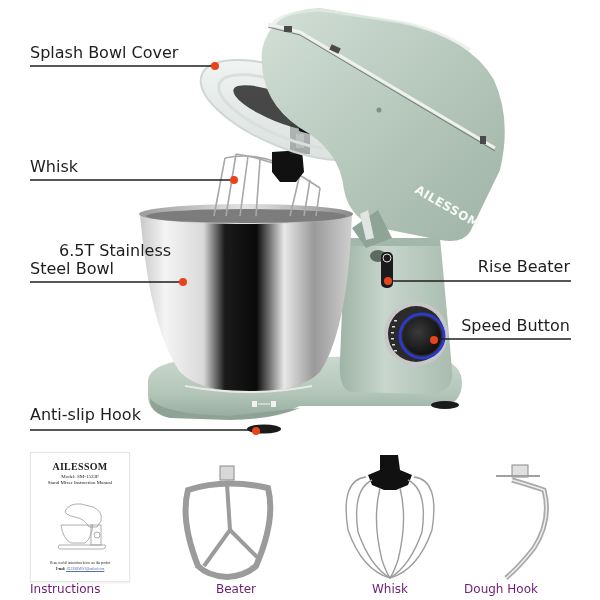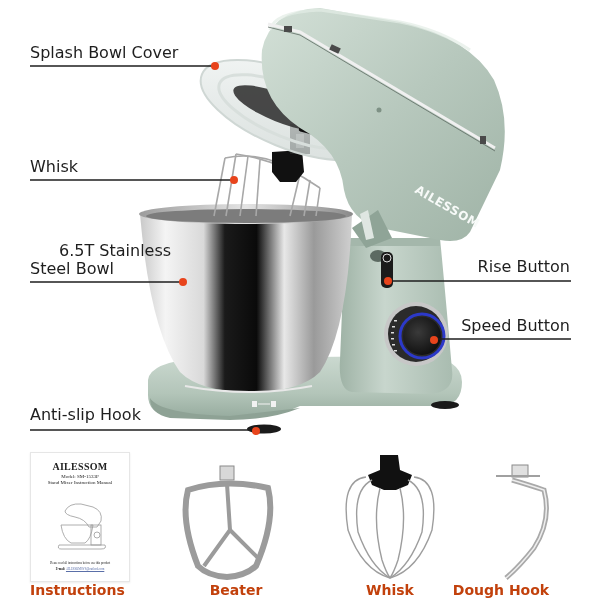--- a/index.html
+++ b/index.html
@@ -1,21 +1,21 @@
 <!DOCTYPE html>
 <html><head>
 <meta charset="utf-8">
 <style>
   html, body { margin: 0; padding: 0; background: #ffffff; }
   body { width: 600px; height: 600px; position: relative; overflow: hidden; font-family: "DejaVu Sans", "Liberation Sans", sans-serif; color: #1a1a1a; }
   .stage { position: absolute; left: 0; top: 0; width: 600px; height: 600px; }
   .product { position: absolute; left: 0; top: 0; }
   .callout-label { position: absolute; font-size: 16px; line-height: 18px; color: #1e1e1e; white-space: nowrap; }
   .callout-label.right { text-align: right; }
-  .acc-label { position: absolute; font-size: 14px; color: #c2410c; text-align: center; white-space: nowrap; font-weight: bold; }
+  .acc-label { position: absolute; font-size: 12px; color: #701a75; text-align: center; white-space: nowrap; }
   .manual { position: absolute; left: 30px; top: 452px; width: 98px; height: 128px; background: #fff; border: 1px solid #e6e6e6; box-shadow: 0 1px 2px rgba(0,0,0,0.08); font-family: "Liberation Serif", "DejaVu Serif", serif; color: #222; text-align: center; overflow: hidden; }
   .manual .brand { font-size: 10px; font-weight: bold; margin-top: 8px; letter-spacing: 0.3px; }
   .manual .model { font-size: 5px; margin-top: 2px; }
   .manual .title { font-size: 5px; margin-top: 1px; }
   .manual .note { position: absolute; left: 4px; right: 4px; top: 108px; font-size: 3px; line-height: 4px; }
   .manual .email { position: absolute; left: 4px; right: 4px; top: 114px; font-size: 3px; }
   .manual .email span { color: #5a6fa8; text-decoration: underline; }
 </style>
 </head>
 <body>
@@ -179,21 +179,21 @@
       <path d="M512,480 Q526,484 544,490 Q552,520 534,548 Q520,566 506,578" fill="none" stroke="#eeeeee" stroke-width="1.5"></path>
     </g>
   </svg>
 
   <div class="callout-label" style="left:30px; top:44px;">Splash Bowl Cover</div>
   <div class="callout-label" style="left:30px; top:158px;">Whisk</div>
   <div class="callout-label" style="left:30px; top:242px;margin-left:29px;">6.5T Stainless</div>
   <div class="callout-label" style="left:30px; top:260px;">Steel Bowl</div>
   <div class="callout-label" style="left:30px; top:406px;">Anti-slip Hook</div>
 
-  <div class="callout-label right" style="right:30px; top:258px;">Rise Button</div>
+  <div class="callout-label right" style="right:30px; top:258px;">Rise Beater</div>
   <div class="callout-label right" style="right:30px; top:317px;text-align:center;">Speed Button</div>
 
   <div class="manual">
     <div class="brand">AILESSOM</div>
     <div class="model">Model: SM-1533P</div>
     <div class="title">Stand Mixer Instruction Manual</div>
     <svg width="60" height="50" viewBox="0 0 60 50" style="position:absolute; left:20px; top:48px;">
       <path d="M14,10 Q18,2 30,3 L42,6 Q52,10 50,20 L46,26 L38,26 Q34,18 24,16 Q14,14 14,10 Z" fill="none" stroke="#999" stroke-width="0.8"></path>
       <path d="M10,24 Q12,38 20,42 L34,42 Q40,38 42,24 Z" fill="none" stroke="#999" stroke-width="0.8"></path>
       <rect x="40" y="24" width="10" height="20" fill="none" stroke="#999" stroke-width="0.8"></rect>

